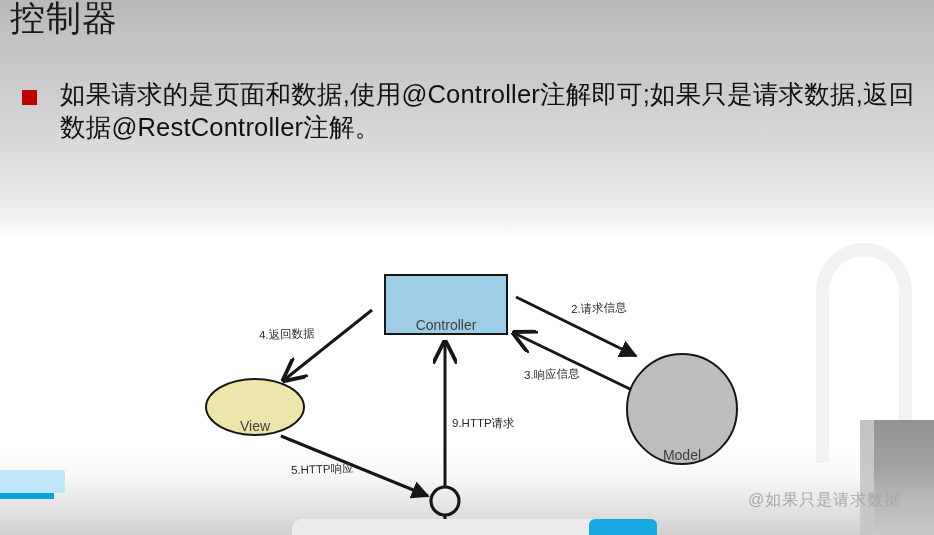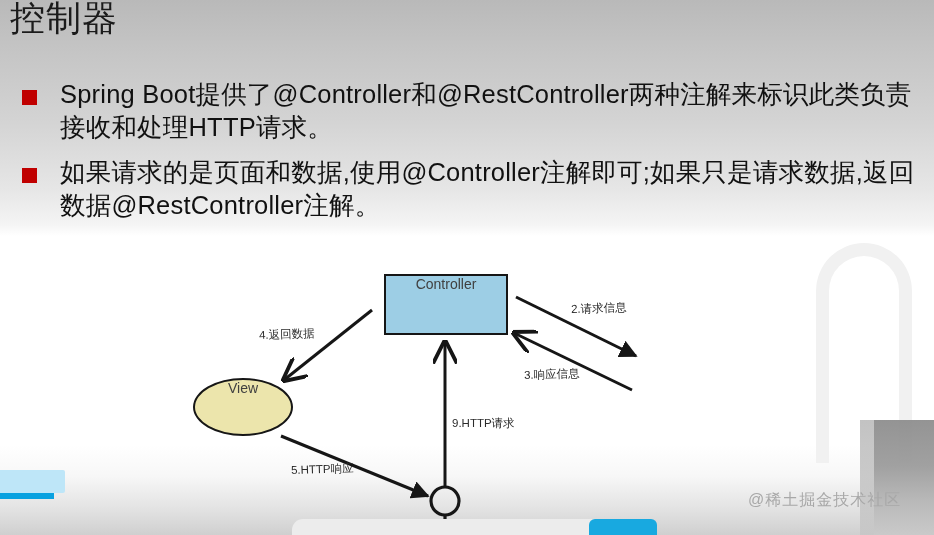--- a/index.html
+++ b/index.html
@@ -94,33 +94,33 @@
   
   .diagram {
     position: absolute;
     left: 0; top: 240px;
     width: 934px; height: 295px;
   }
   .node {
     position: absolute;
     box-sizing: border-box;
     display: flex;
-    align-items: flex-start;
+    align-items: flex-end;
     justify-content: center;
     color: #404040;
     font-size: 14px;
   }
   .node-controller {
     left: 384px; top: 34px;
     width: 124px; height: 61px;
     background: #9dcee5;
     border: 2.5px solid #161616;
   }
   .node-view {
-    left: 193px; top: 138px;
+    left: 205px; top: 138px;
     width: 100px; height: 58px;
     background: #ece5ac;
     border: 2.5px solid #161616;
     border-radius: 50%;
   }
   .node-model {
     left: 626px; top: 113px;
     width: 112px; height: 112px;
     background: #bdbdbd;
     border: 2.5px solid #161616;
@@ -183,24 +183,20 @@
 
   <div class="bg-top"></div>
   <div class="bg-bottom"></div>
   <div class="ghost-arch"></div>
   <div class="ghost-panel"></div>
   <div class="ghost-panel2"></div>
 
   <div class="title">控制器</div>
 
   <div class="bullets">
-    <div class="bullet-row">
-      <span class="bullet-marker"></span>
-      <span class="bullet-text">Spring Boot提供了@Controller和@RestController两种注解来标识此类负责接收和处理HTTP请求。</span>
-    </div>
     <div class="bullet-row">
       <span class="bullet-marker"></span>
       <span class="bullet-text">如果请求的是页面和数据,使用@Controller注解即可;如果只是请求数据,返回数据@RestController注解。</span>
     </div>
   </div>
 
   <div class="diagram">
 
     <svg width="934" height="295" style="position:absolute;left:0;top:0;">
       <defs>
@@ -230,28 +226,31 @@
         <line x1="445" y1="298" x2="462" y2="318"></line>
       </g>
     </svg>
 
     <div class="node node-controller">
       <span>Controller</span>
     </div>
     <div class="node node-view">
       <span>View</span>
     </div>
+    <div class="node node-model">
+      <span>Model</span>
+    </div>
 
     <div class="arrow-label lbl-1">9.HTTP请求</div>
     <div class="arrow-label lbl-2">2.请求信息</div>
     <div class="arrow-label lbl-3">3.响应信息</div>
     <div class="arrow-label lbl-4">4.返回数据</div>
     <div class="arrow-label lbl-5">5.HTTP响应</div>
   </div>
 
-  <div class="watermark">@稀土掘金技术社区</div>
+  <div class="watermark">@如果只是请求数据</div>
 
   <div class="hl-block"></div>
   <div class="hl-bar"></div>
   <div class="bottom-pill"></div>
   <div class="bottom-blue-btn"></div>
 
 </div>
 
 </body></html>

